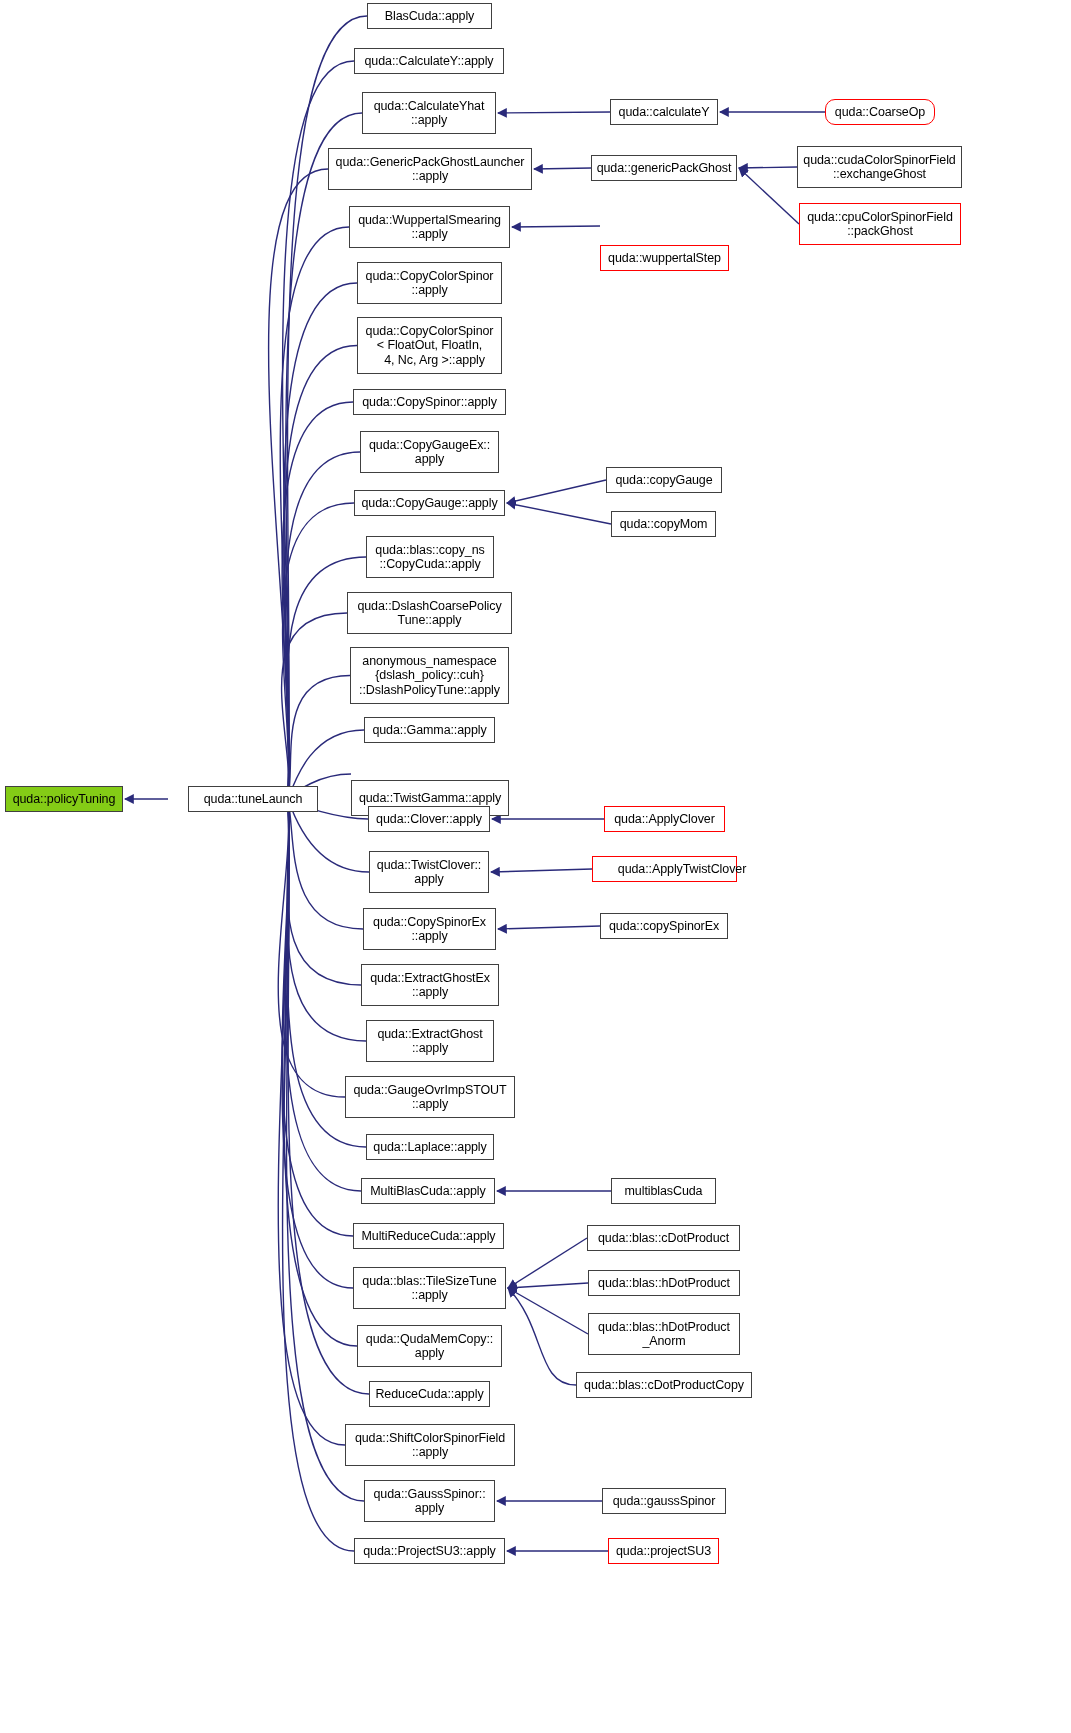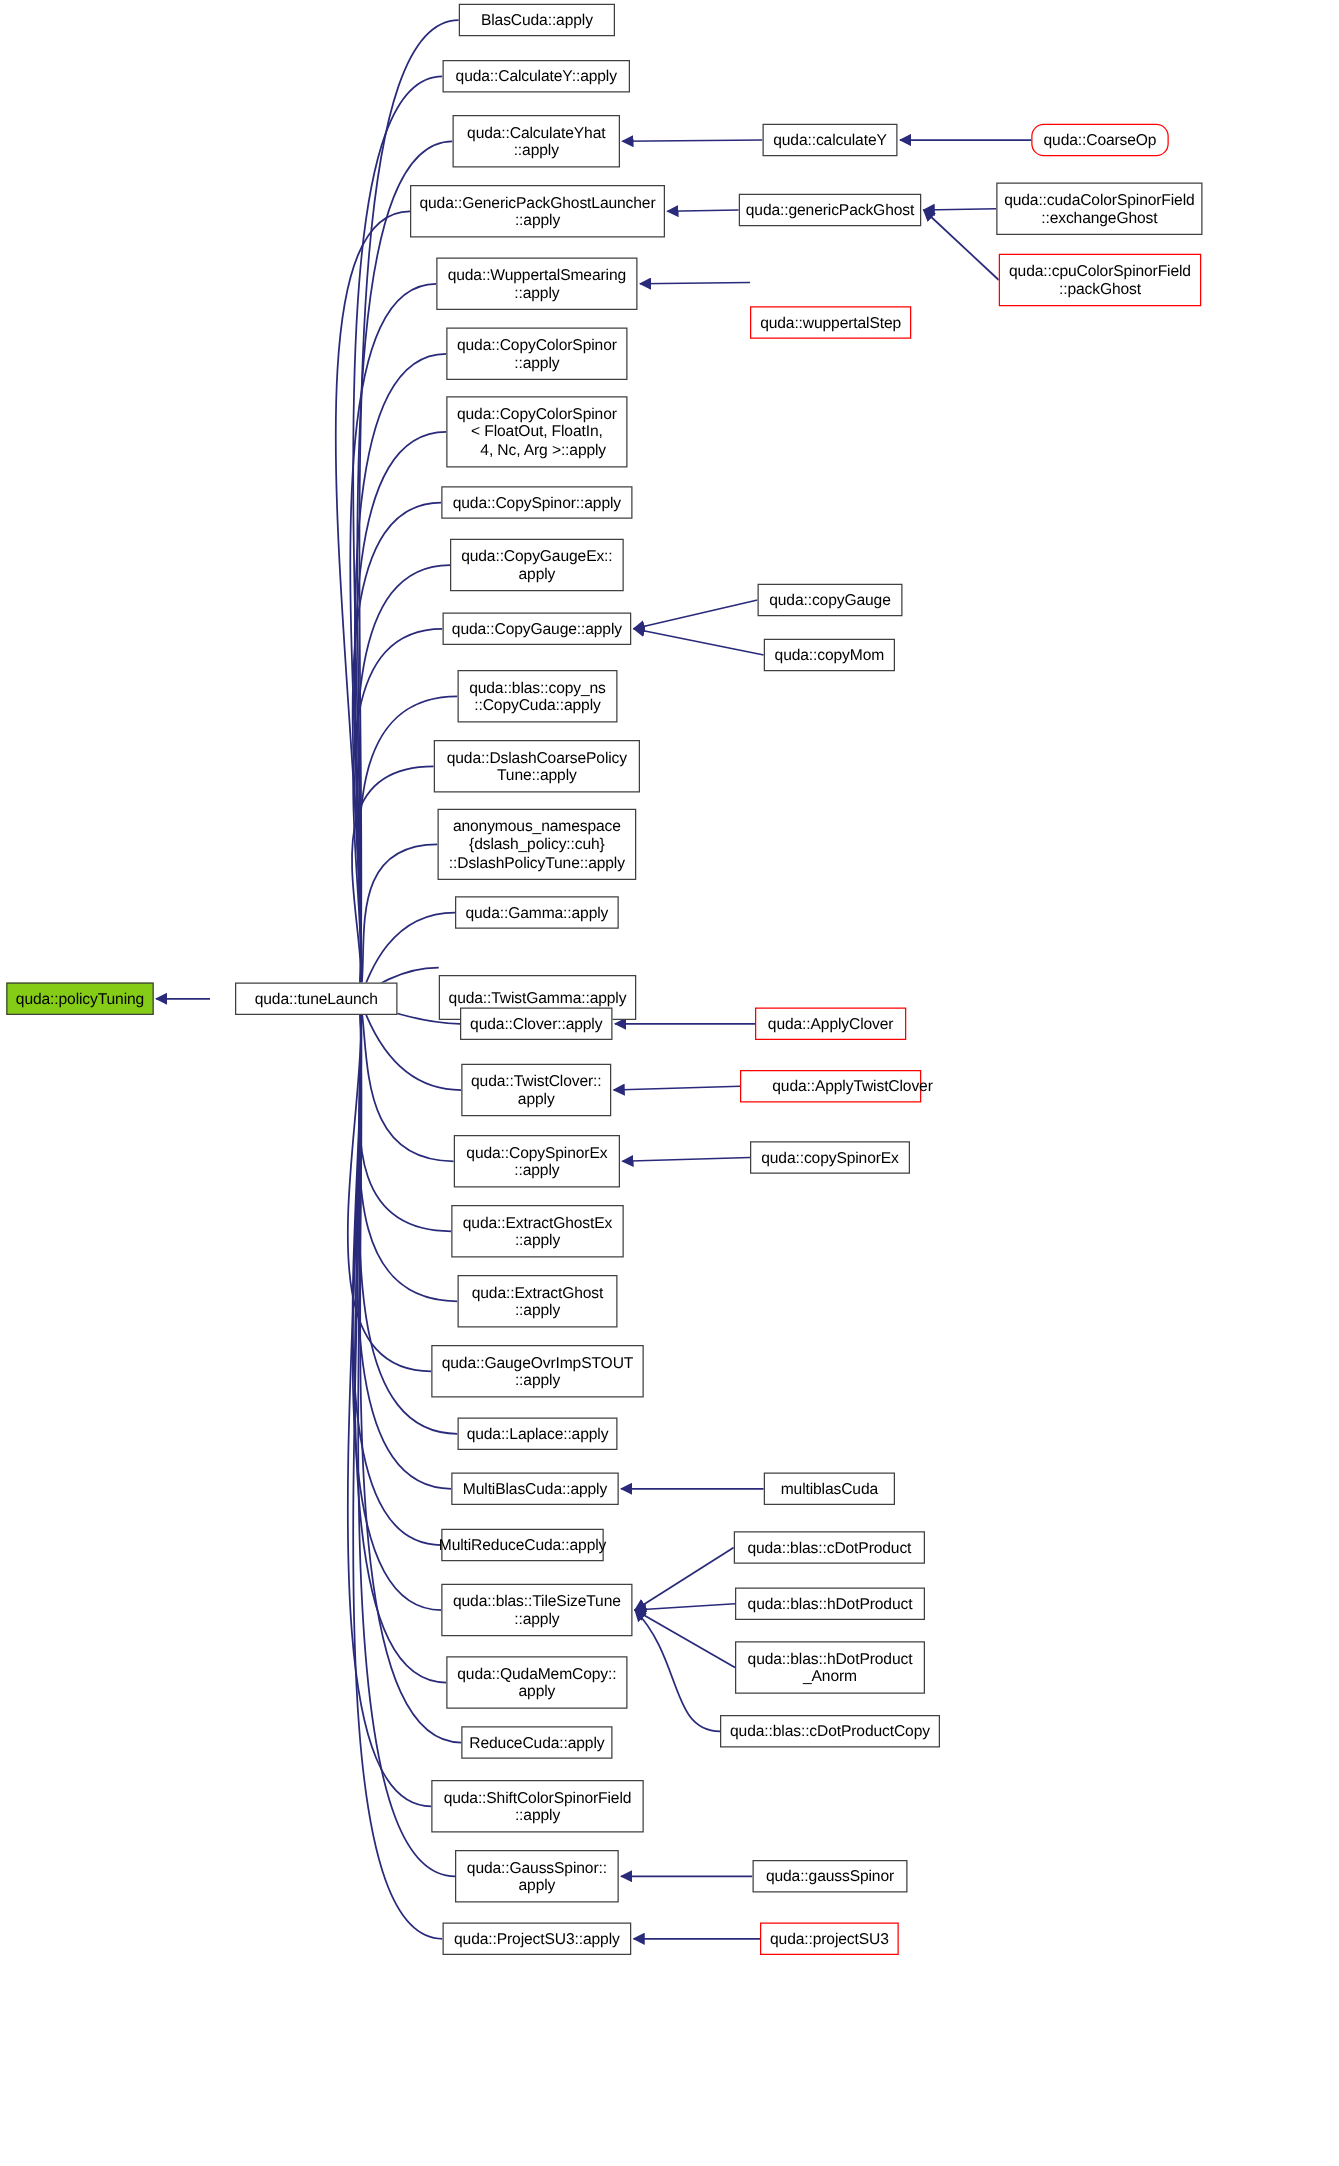--- a/index.html
+++ b/index.html
@@ -144,21 +144,21 @@
       <div class="node" style="left: 363px; top: 908px; width: 133px; height: 42px;">quda::CopySpinorEx
 ::apply</div>
       <div class="node" style="left: 361px; top: 964px; width: 138px; height: 42px;">quda::ExtractGhostEx
 ::apply</div>
       <div class="node" style="left: 366px; top: 1020px; width: 128px; height: 42px;">quda::ExtractGhost
 ::apply</div>
       <div class="node" style="left: 345px; top: 1076px; width: 170px; height: 42px;">quda::GaugeOvrImpSTOUT
 ::apply</div>
       <div class="node" style="left: 366px; top: 1134px; width: 128px; height: 26px;">quda::Laplace::apply</div>
       <div class="node" style="left: 361px; top: 1178px; width: 134px; height: 26px;">MultiBlasCuda::apply</div>
-      <div class="node" style="left: 353px; top: 1223px; width: 130px; height: 26px;">MultiReduceCuda::apply</div>
+      <div class="node" style="left: 353px; top: 1223px; width: 151px; height: 26px;">MultiReduceCuda::apply</div>
       <div class="node" style="left: 353px; top: 1267px; width: 153px; height: 42px;">quda::blas::TileSizeTune
 ::apply</div>
       <div class="node" style="left: 357px; top: 1325px; width: 145px; height: 42px;">quda::QudaMemCopy::
 apply</div>
       <div class="node" style="left: 369px; top: 1381px; width: 121px; height: 26px;">ReduceCuda::apply</div>
       <div class="node" style="left: 345px; top: 1424px; width: 170px; height: 42px;">quda::ShiftColorSpinorField
 ::apply</div>
       <div class="node" style="left: 364px; top: 1480px; width: 131px; height: 42px;">quda::GaussSpinor::
 apply</div>
       <div class="node" style="left: 354px; top: 1538px; width: 151px; height: 26px;">quda::ProjectSU3::apply</div>

